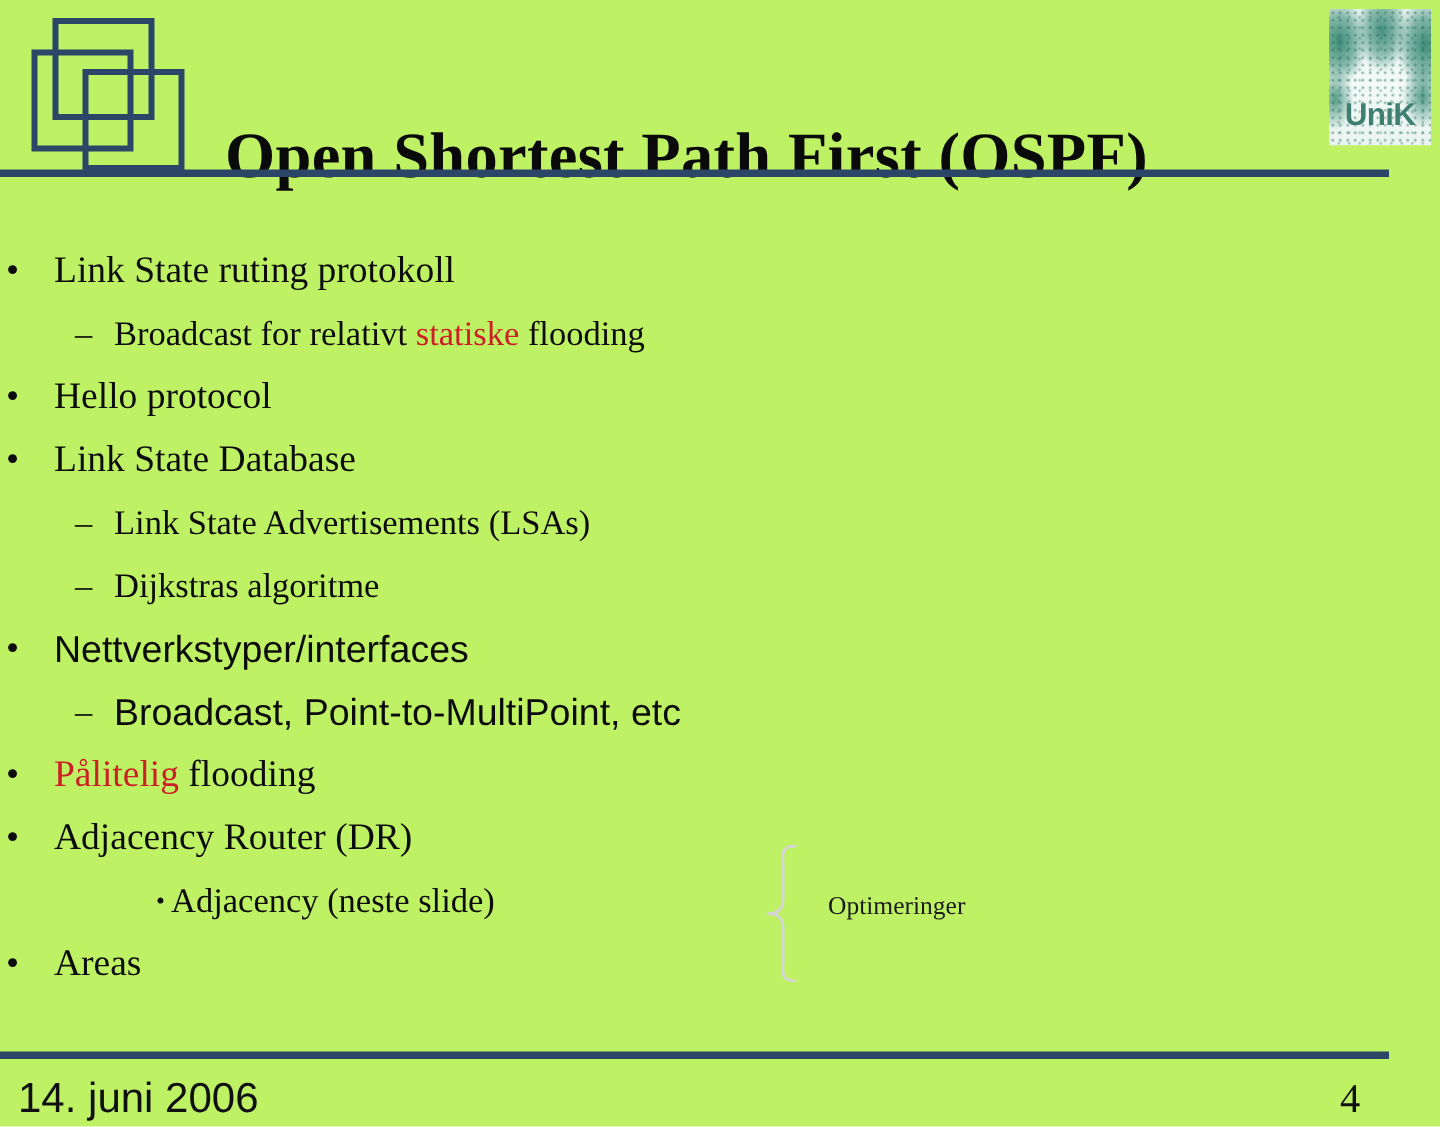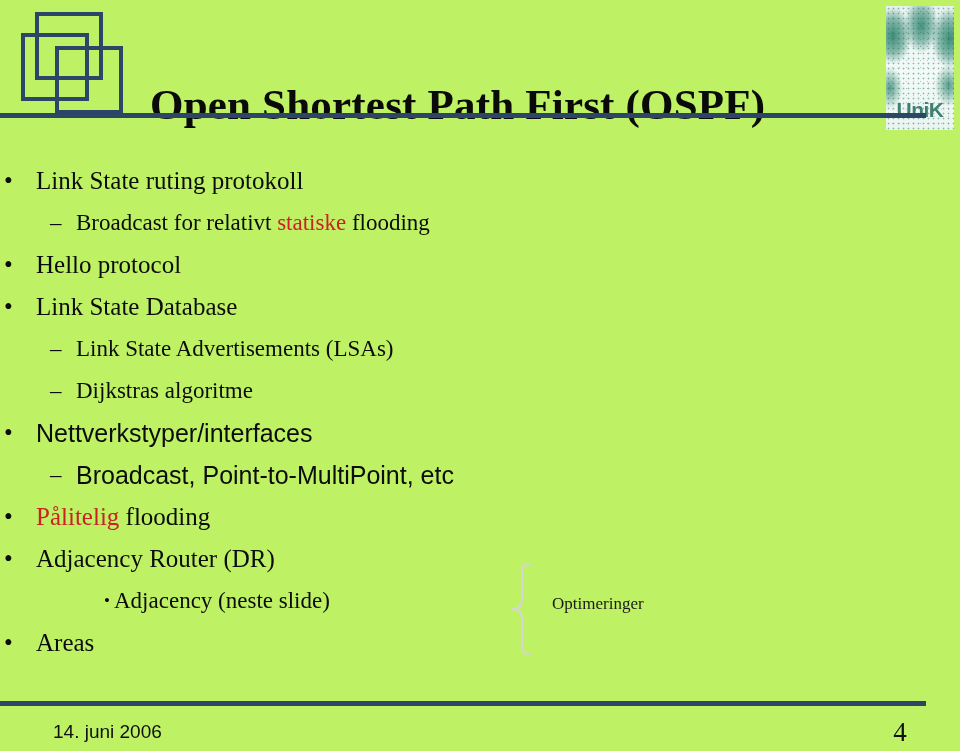--- a/index.html
+++ b/index.html
@@ -49,21 +49,21 @@
     font-family: "Liberation Serif", "DejaVu Serif", serif;
     letter-spacing: 0.2px;
     white-space: nowrap;
   }
 
   #unik-logo {
     position: absolute;
     left: 886px;
     top: 6px;
     width: 68px;
-    height: 124px;
+    height: 91px;
     overflow: hidden;
   }
   #unik-logo .bg {
     position: absolute;
     inset: 0;
     background:
       radial-gradient(ellipse 26px 40px at 10% 24%, rgba(47,132,110,0.92) 0%, rgba(47,132,110,0.55) 42%, rgba(255,255,255,0) 72%),
       radial-gradient(ellipse 24px 38px at 52% 16%, rgba(47,132,110,0.88) 0%, rgba(47,132,110,0.5) 42%, rgba(255,255,255,0) 72%),
       radial-gradient(ellipse 26px 42px at 94% 26%, rgba(47,132,110,0.92) 0%, rgba(47,132,110,0.55) 42%, rgba(255,255,255,0) 72%),
       radial-gradient(ellipse 18px 30px at 6% 66%, rgba(47,132,110,0.80) 0%, rgba(255,255,255,0) 70%),
@@ -177,25 +177,24 @@
     top: 701px;
     width: 926px;
     height: 5px;
     background: #2c4668;
   }
   #footer-date {
     position: absolute;
     left: 12px;
     top: 719px;
     font-family: "Liberation Sans", "DejaVu Sans", sans-serif;
-    font-size: 19px;
+    font-size: 28px;
     line-height: 26px;
     color: #101010;
     white-space: nowrap;
-    margin-left: 41px;
   }
   #footer-page {
     position: absolute;
     left: 880px;
     top: 716px;
     width: 40px;
     text-align: center;
     font-size: 27px;
     line-height: 32px;
     color: #101010;

